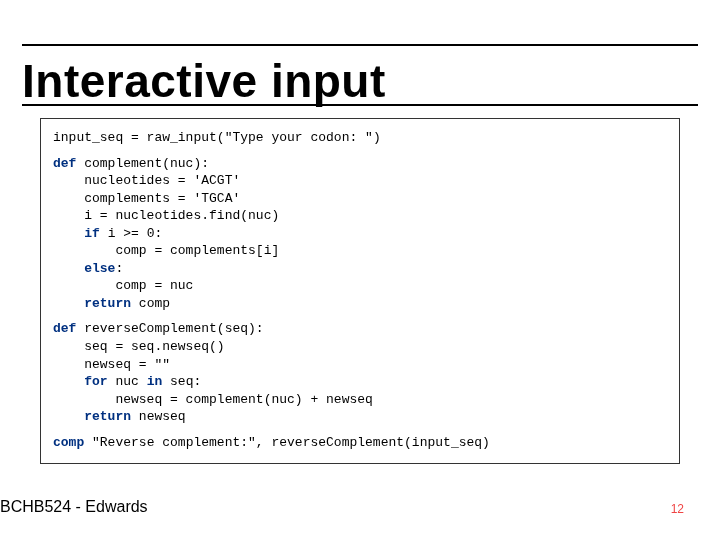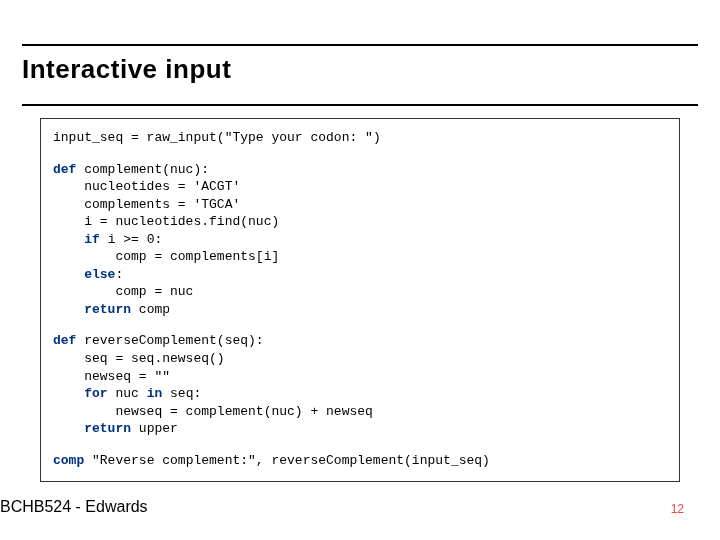--- a/index.html
+++ b/index.html
@@ -17,21 +17,21 @@
     right: 22px;
     height: 2px;
     background: #000;
   }
   .rule-top { top: 44px; }
   .rule-under-title { top: 104px; }
   .title {
     position: absolute;
     left: 22px;
     top: 54px;
-    font-size: 26px;
+    font-size: 46px;
     font-weight: bold;
     color: #000;
     letter-spacing: 0.5px;
   }
   .codebox {
     position: absolute;
     left: 40px;
     right: 40px;
     top: 118px;
     border: 1px solid #333;
@@ -39,21 +39,21 @@
     font-family: "Courier New", Courier, monospace;
     font-size: 13px;
     line-height: 1.35;
     color: #000;
     background: #fff;
   }
   .codebox pre {
     font-family: inherit;
     white-space: pre;
   }
-  .codebox .block { margin-top: 14px; }
+  .codebox .block { margin-top: 8px; }
   .codebox .block:first-child { margin-top: 0; }
   .kw { color: #003080; font-weight: bold; }
   .footer-center {
     position: absolute;
     bottom: 24px;
     left: 0;
     right: 0;
     text-align: left;
     font-size: 16px;
     color: #000;
@@ -84,18 +84,18 @@
 <span>    </span><span class="kw">if</span><span> i &gt;= 0:</span>
 <span>        comp = complements[i]</span>
 <span>    </span><span class="kw">else</span><span>:</span>
 <span>        comp = nuc</span>
 <span>    </span><span class="kw">return</span><span> comp</span></pre>
 <pre class="block"><span class="kw">def</span><span> reverseComplement(seq):</span>
 <span>    seq = seq.newseq()</span>
 <span>    newseq = ""</span>
 <span>    </span><span class="kw">for</span><span> nuc </span><span class="kw">in</span><span> seq:</span>
 <span>        newseq = complement(nuc) + newseq</span>
-<span>    </span><span class="kw">return</span><span> upper</span></pre>
+<span>    </span><span class="kw">return</span><span> newseq</span></pre>
 <pre class="block"><span class="kw">comp</span><span> "Reverse complement:", reverseComplement(input_seq)</span></pre>
 </div>
 
 <div class="footer-center">BCHB524 - Edwards</div>
 <div class="footer-right">12</div>
 
 </body></html>

